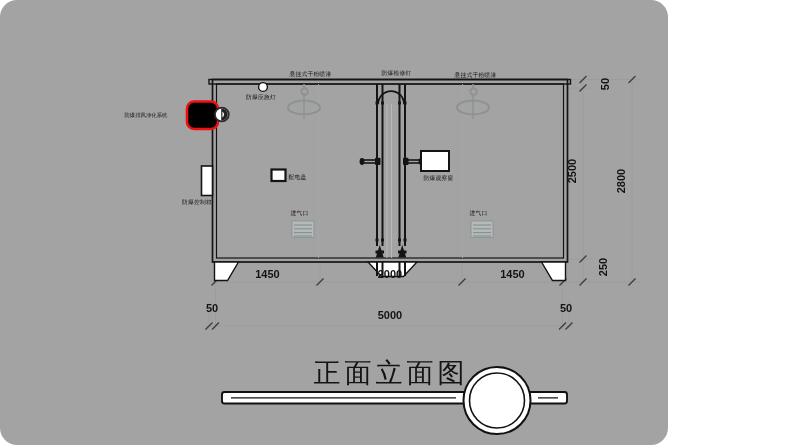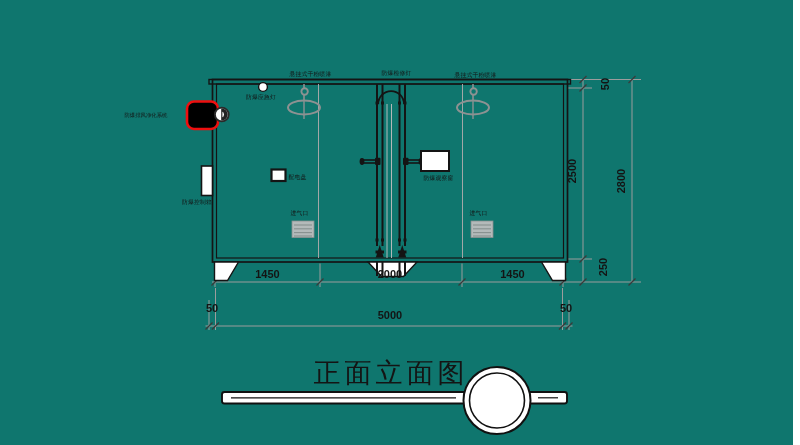--- a/index.html
+++ b/index.html
@@ -1,17 +1,17 @@
 <!DOCTYPE html>
 <html><head>
 <meta charset="utf-8">
 <style>
   html,body{margin:0;padding:0;background:#ffffff;}
-  .canvas{position:relative;width:793px;height:445px;background:#0f766e;overflow:hidden;
-          font-family:"Liberation Sans",sans-serif;}
+  .canvas{position:relative;width:668px;height:445px;background:#a3a3a3;overflow:hidden;
+          font-family:"Liberation Sans",sans-serif;border-radius:17px;}
   svg{display:block;}
   text{font-family:"Liberation Sans",sans-serif;fill:#141414;}
   .lbl{font-size:5.8px;letter-spacing:0.2px;}
   .lbl-sm{font-size:5.4px;}
   .dim{font-size:11px;font-weight:700;}
   .title-text{font-size:27px;letter-spacing:4px;font-family:"Liberation Serif","DejaVu Serif",serif;}
 </style>
 </head>
 <body>
 

